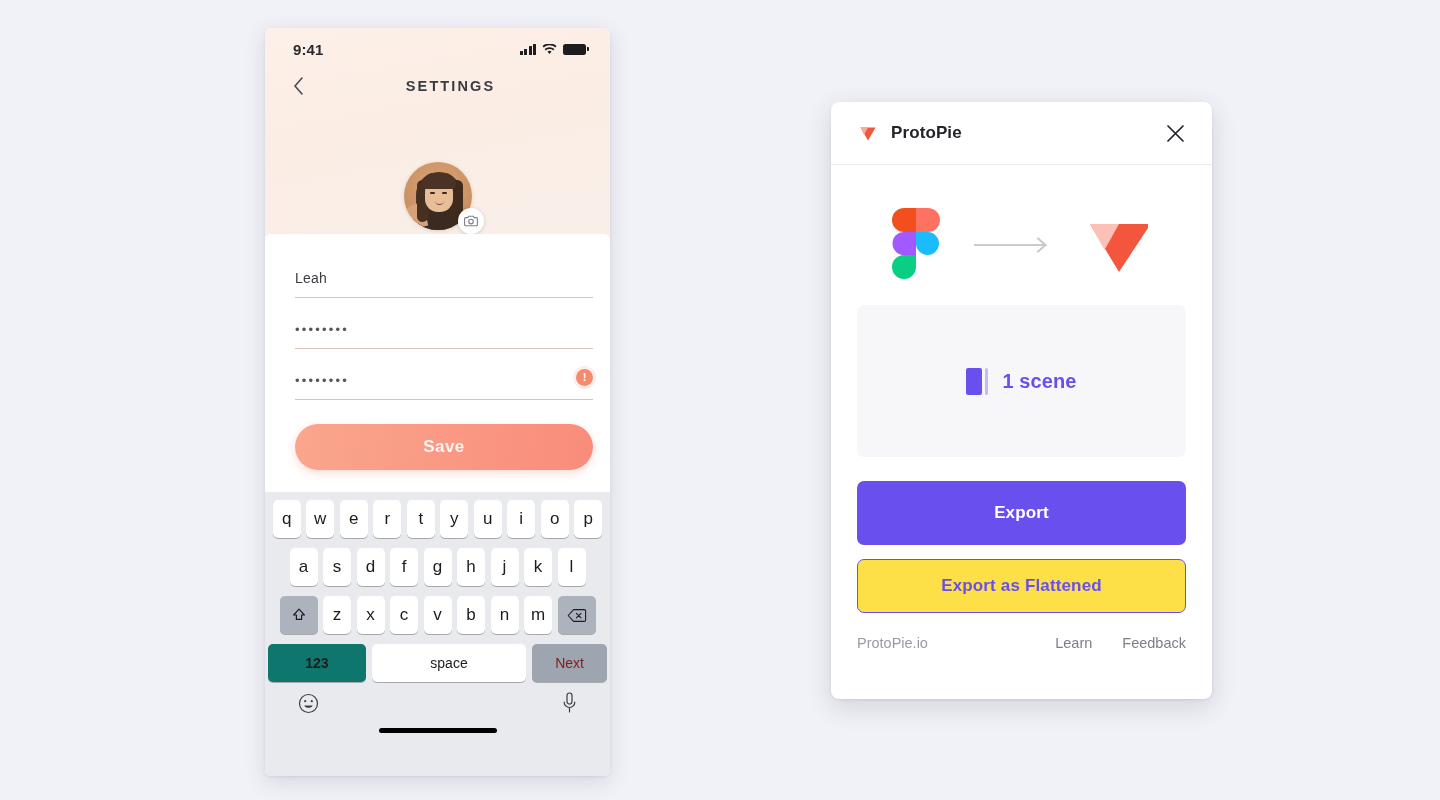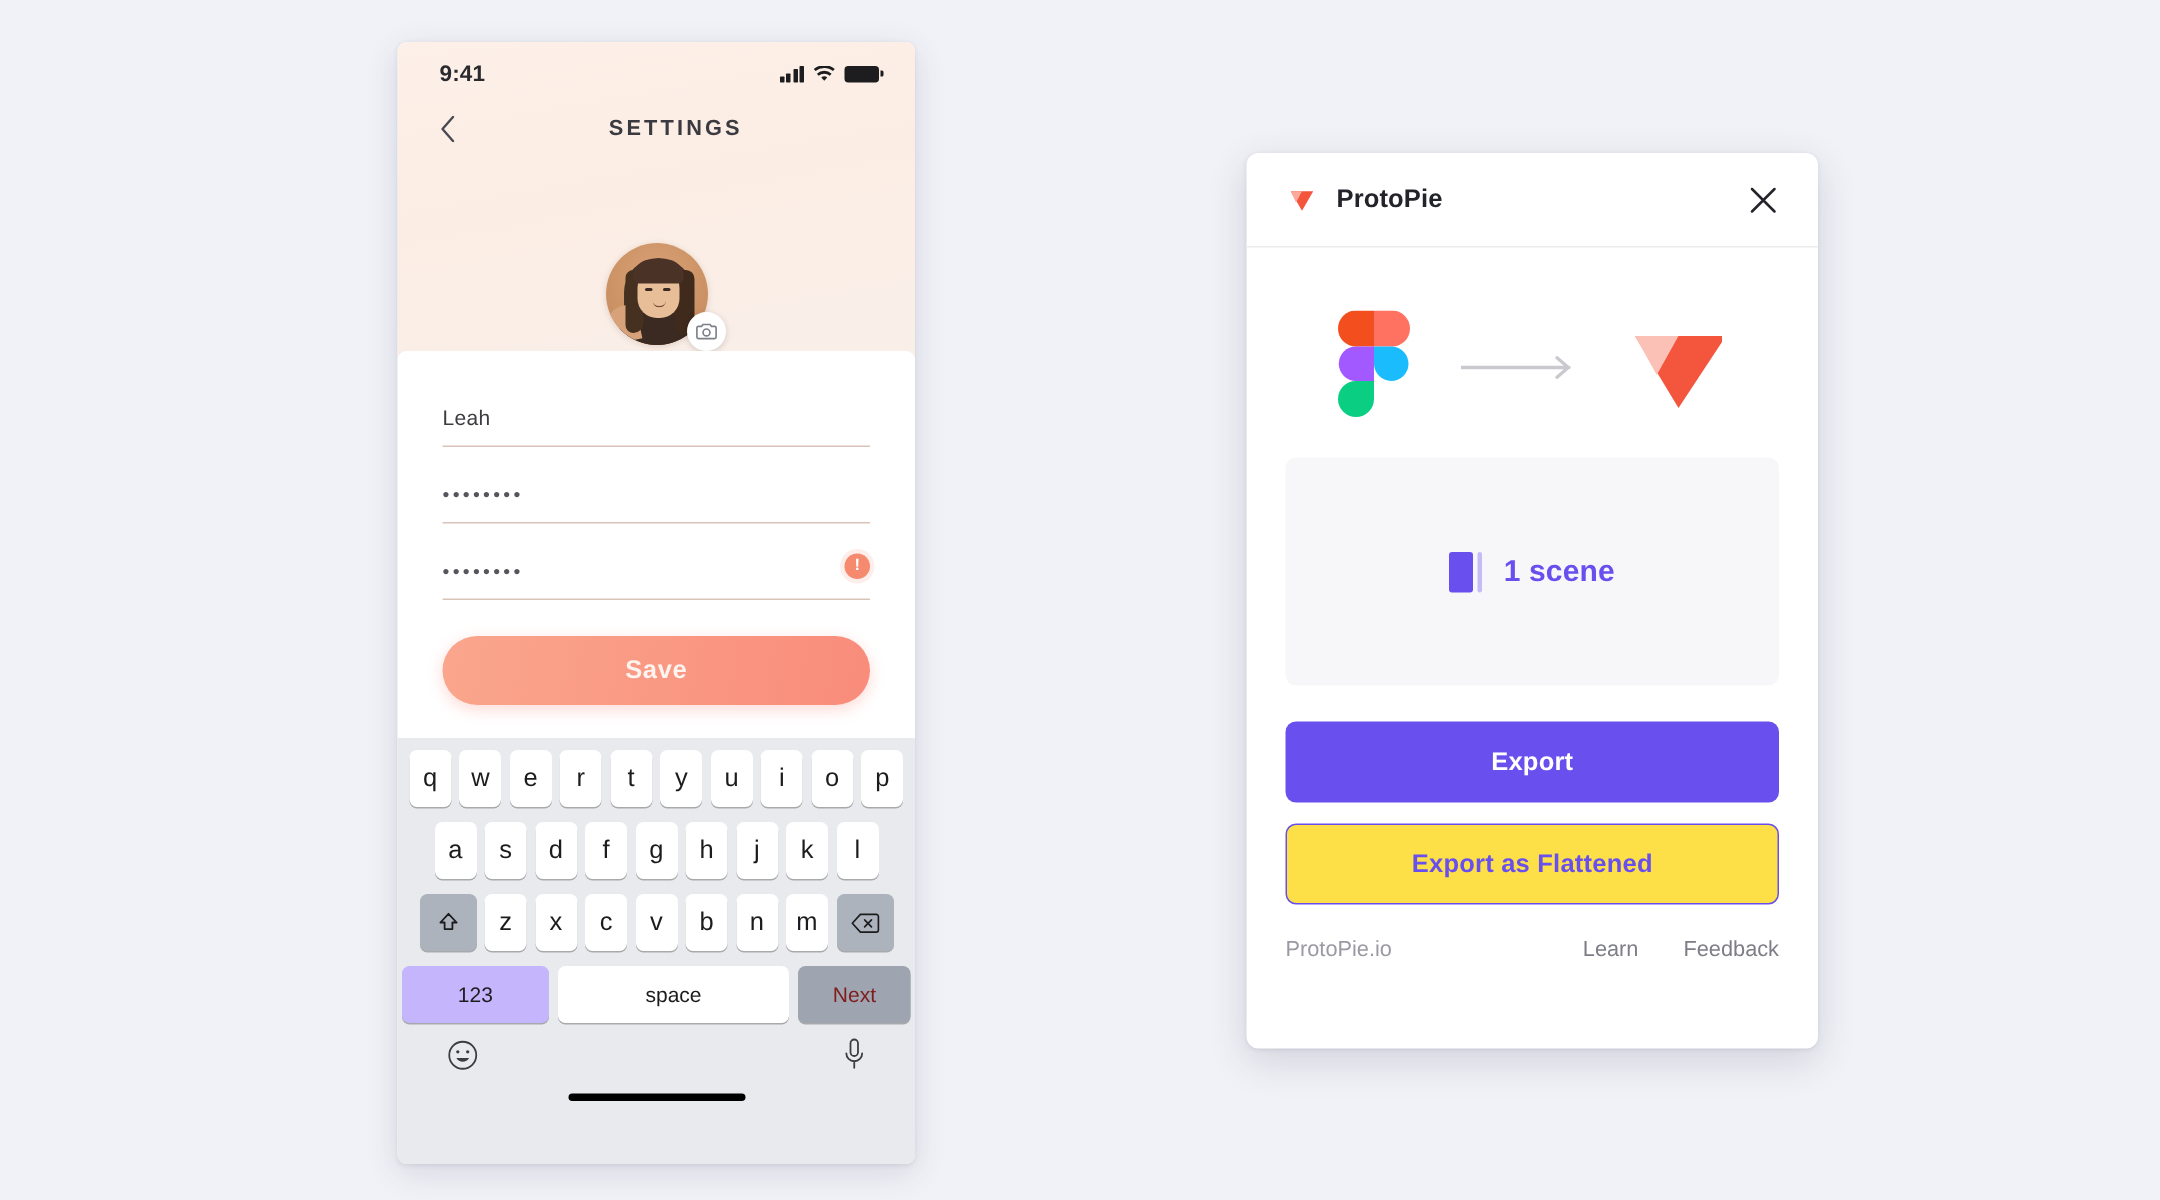--- a/index.html
+++ b/index.html
@@ -75,21 +75,21 @@
     border-bottom:1.8px solid #7A4436; border-radius:0 0 9px 9px; }
   .camera-badge {
     position: absolute; right: -12px; bottom: -4px;
     width: 26px; height: 26px; border-radius: 50%; background: #fff;
     display: flex; align-items: center; justify-content: center;
     box-shadow: 0 1px 4px rgba(0,0,0,.16); cursor: pointer;
   }
 
   
   .form-card {
-    background: #fff; padding: 36px 30px 0 30px; flex: none; height: 258px;
+    background: #fff; padding: 36px 17px 0 30px; flex: none; height: 258px;
     position: relative; z-index: 2; margin-top: -4px; border-radius: 6px 6px 0 0;
   }
   .field { position: relative; margin-bottom: 24px; }
   .field-value { font-size: 14px; color: #3C3C42; padding-bottom: 11px; letter-spacing: .2px; }
   .field-value.pw { font-size: 13px; letter-spacing: 2.2px; color: #55555C; }
   .field-underline { height: 1px; background: #D9C3B8; width: 100%; }
   .err-badge {
     position: absolute; right: 0; top: -4px; width: 17px; height: 17px; border-radius: 50%;
     background: #F58A6E; display: flex; align-items: center; justify-content: center;
     box-shadow: 0 0 0 3px rgba(245,138,110,.14); cursor: pointer;
@@ -110,21 +110,21 @@
   .key {
     background: #fff; border-radius: 5px; width: 28px; height: 38px;
     display: flex; align-items: center; justify-content: center;
     font-size: 17px; color: #1C1C1E; box-shadow: 0 1px 0 rgba(0,0,0,.28); cursor: pointer;
   }
   .krow.r2 { padding: 0 14px; }
   .krow.r3 { gap: 5.5px; }
   .key.wide { width: 38px; background: #ADB3BC; }
   .key.wide.dark { background:#ADB3BC; }
   .krow.r4 { gap: 6px; align-items: center; margin-bottom: 6px; }
-  .key.num { width: 102px; height: 38px; background:#c4b5fd; font-size:14px; color:#1C1C1E;}
+  .key.num { width: 102px; height: 38px; background:#0f766e; font-size:14px; color:#1C1C1E;font-weight:bold;}
   .key.space { width: 161px; height: 38px; font-size: 14px; color:#1C1C1E; }
   .key.next { width: 78px; height: 38px; background:#9EA5B0; font-size:14px; color:#7f1d1d; }
   .kbot { display:flex; align-items:center; justify-content:space-between; padding: 4px 30px 0 30px; }
   .home-ind { width: 118px; height: 5px; border-radius: 3px; background: #000; margin: 10px auto 8px auto; }
 
   
   .pp {
     position: absolute; left: 831px; top: 102px; width: 381px; height: 597px;
     background: #fff; border-radius: 8px;
     box-shadow: 0 8px 26px rgba(50,50,80,.16), 0 1px 3px rgba(50,50,80,.10);
@@ -144,21 +144,21 @@
   .scene-box {
     background: #F7F7FA; border-radius: 7px; height: 152px;
     display: flex; align-items: center; justify-content: center; gap: 14px; margin-top: 6px;
   }
   .scene-icon { width: 22px; height: 27px; display:flex; align-items:center; gap:2.5px; }
   .scene-icon .blk { width: 16px; height: 27px; background:#6950EE; border-radius:2px; }
   .scene-icon .thin { width: 3.5px; height: 27px; background:#C5BBF7; border-radius:1.5px; }
   .scene-label { font-size: 20px; font-weight: bold; color: #6950EE; letter-spacing: .1px; }
 
   .btn-primary {
-    margin-top: 24px; height: 54px; border-radius: 7px; background: #6950EE; border:none;
+    margin-top: 24px; height: 64px; border-radius: 7px; background: #6950EE; border:none;
     color: #fff; font-size: 17px; font-weight: bold; cursor: pointer; width: 100%;
     display:flex; align-items:center; justify-content:center; letter-spacing:.15px;
   }
   .btn-secondary {
     margin-top: 14px; height: 54px; border-radius: 7px; background: #fde047;
     border: 1.5px solid #6950EE; color: #6950EE; font-size: 17px; font-weight: bold;
     cursor: pointer; width: 100%; display:flex; align-items:center; justify-content:center;
     letter-spacing:.15px;
   }
   .pp-footer {

